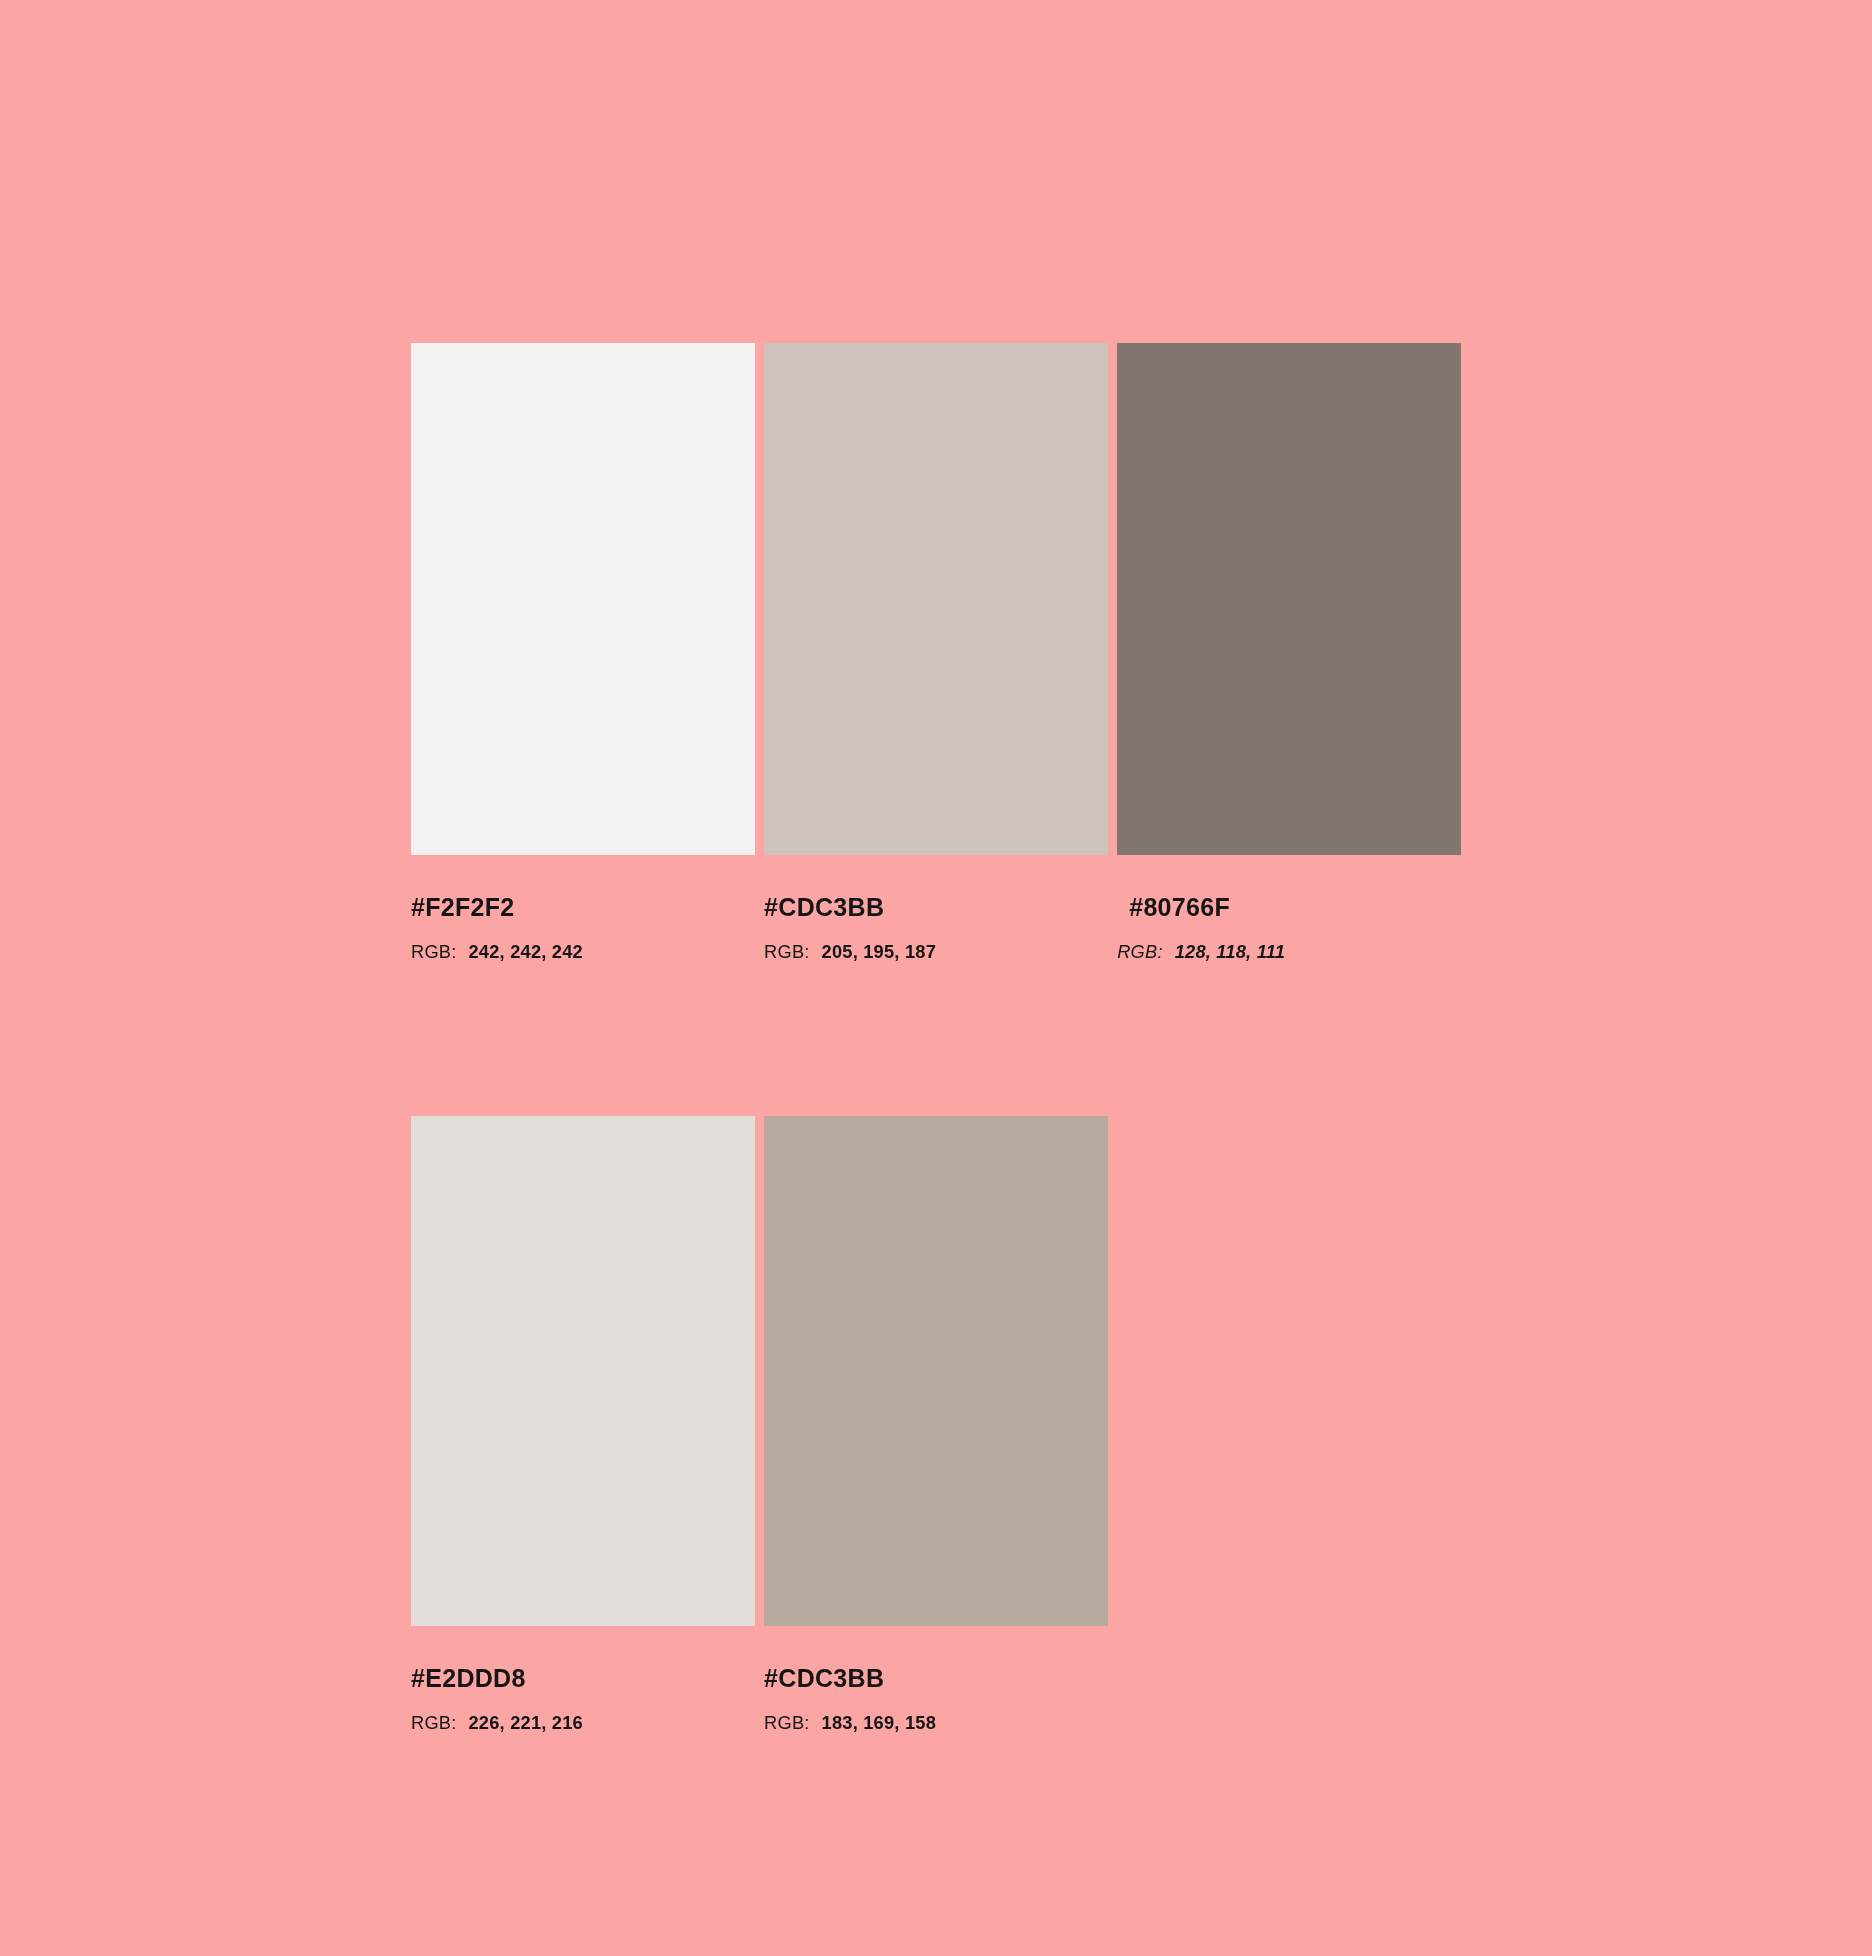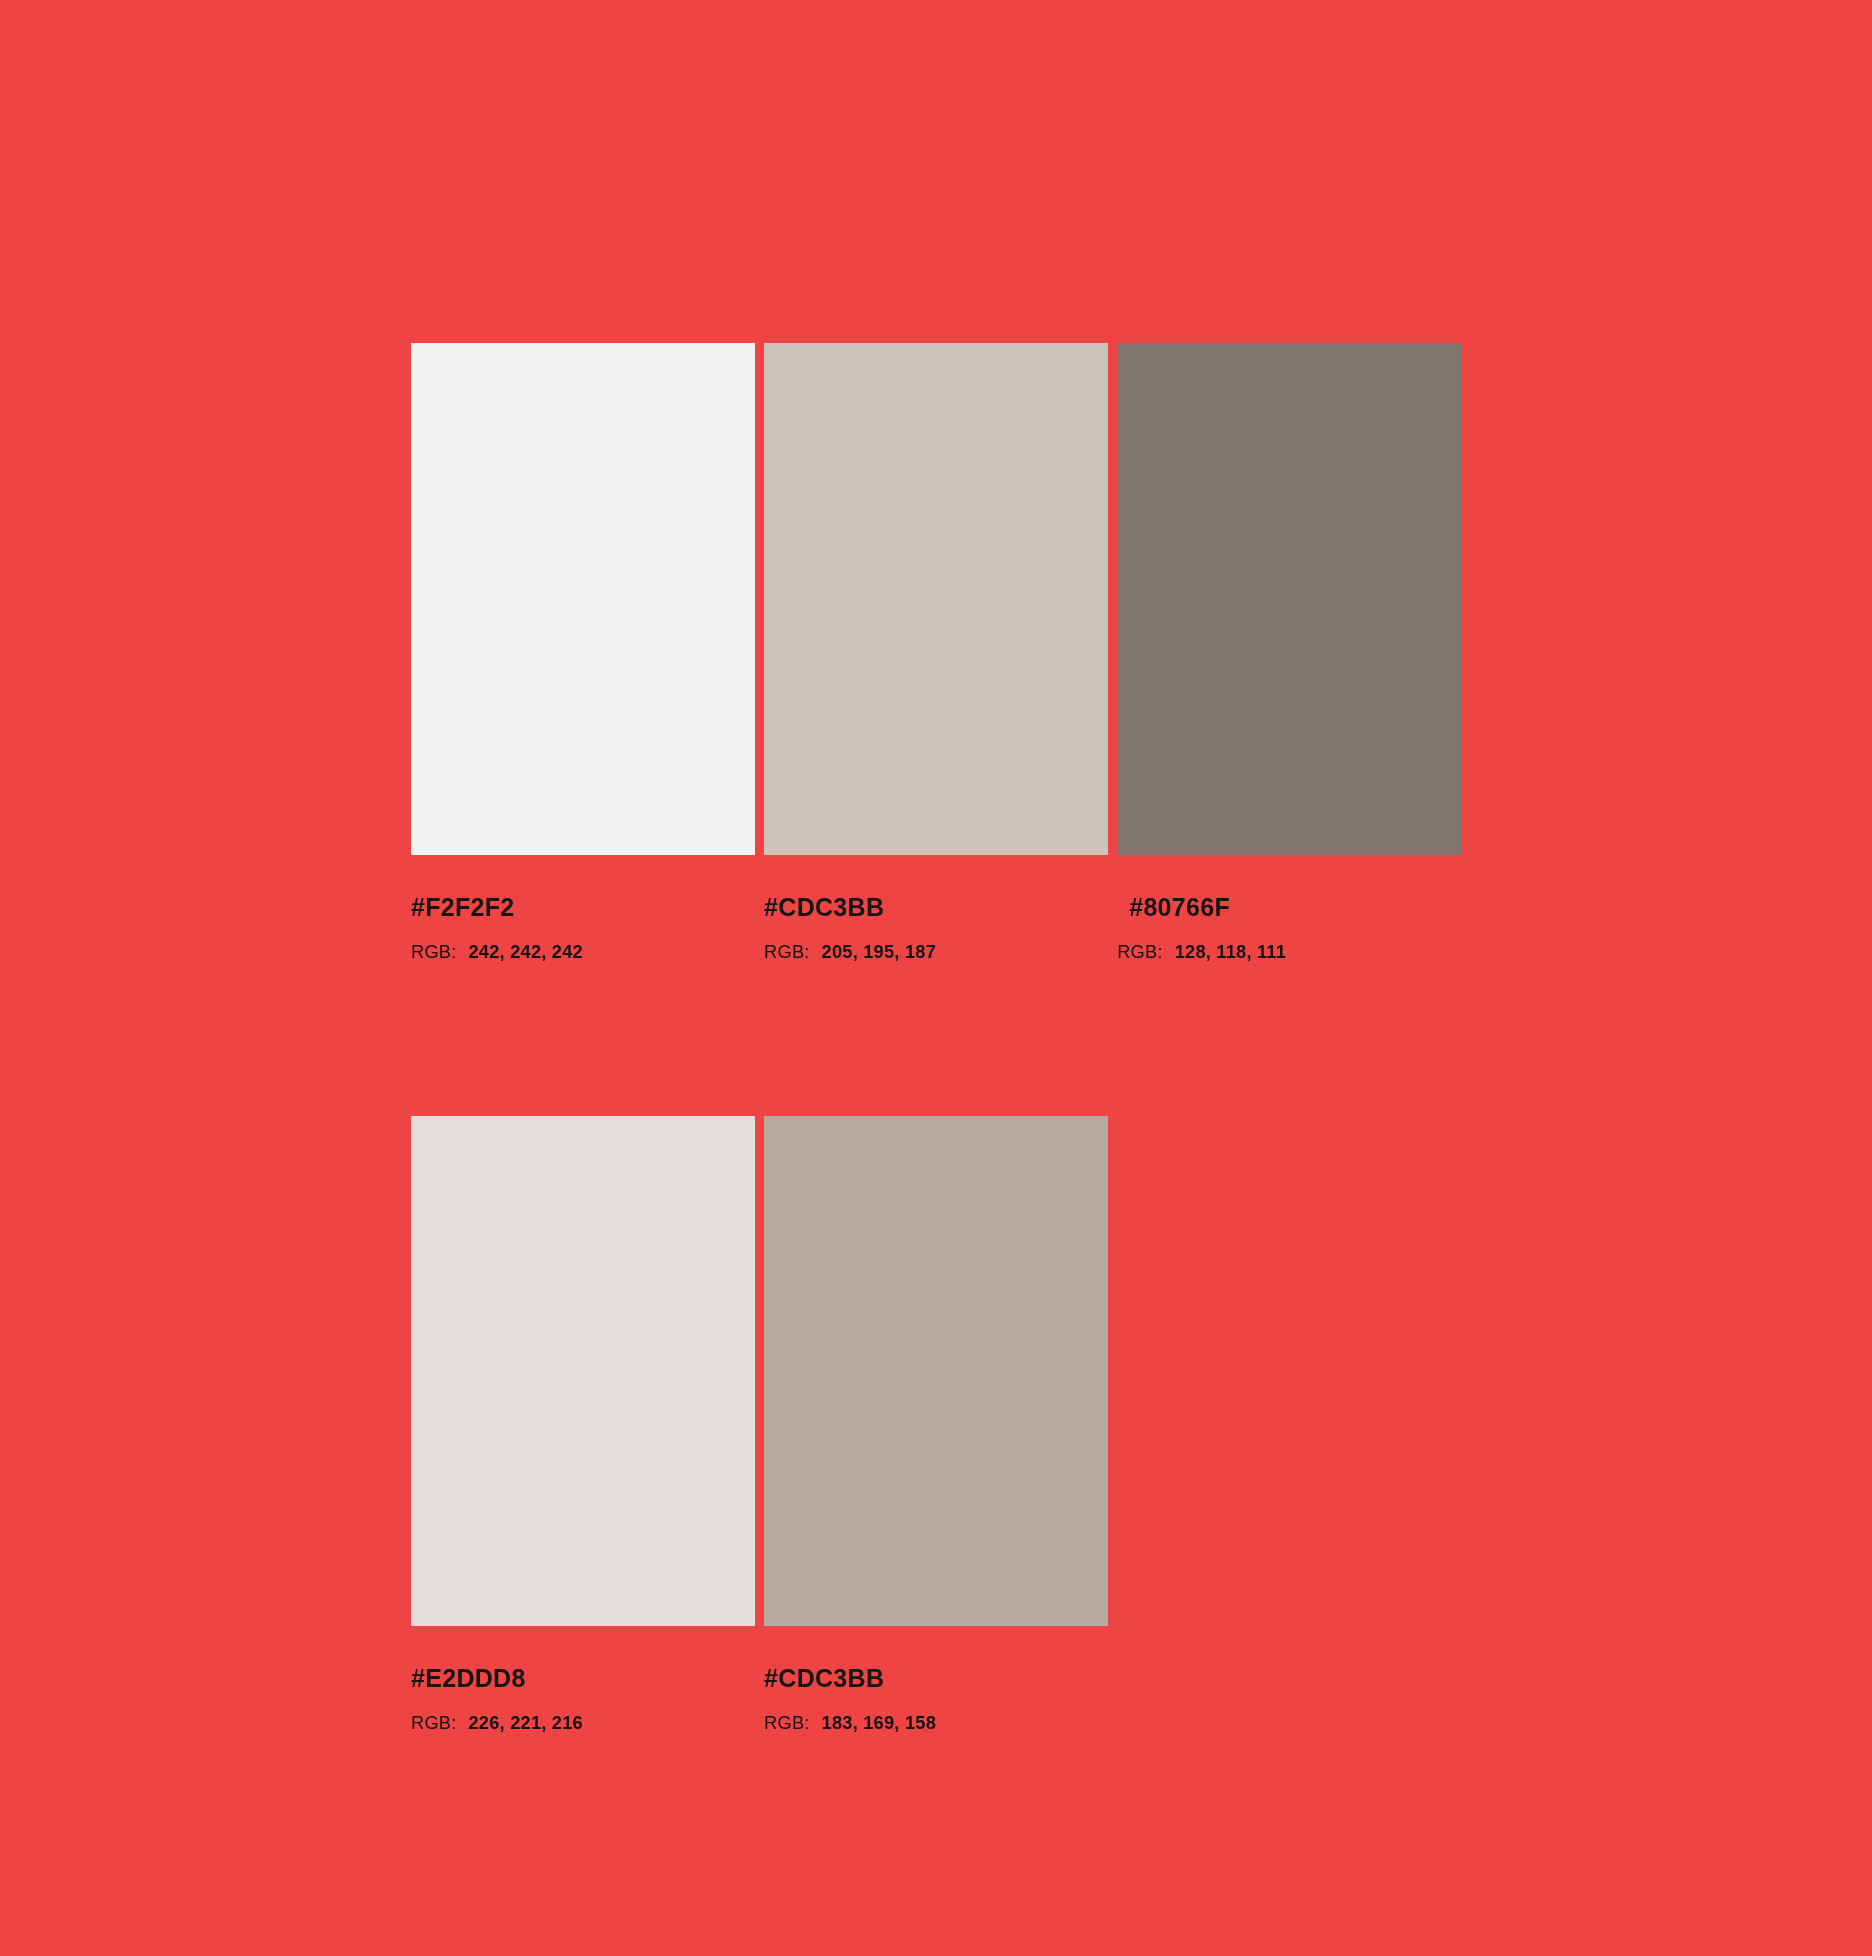--- a/index.html
+++ b/index.html
@@ -15,21 +15,21 @@
     -webkit-font-smoothing: antialiased;
     overflow: hidden;
   }
 
   .palette-sheet {
     position: absolute;
     left: 0;
     top: 0;
     width: 1872px;
     height: 1956px;
-    background: #ef4444;
+    background: #fca5a5;
   }
 
   .palette-grid {
     position: absolute;
     left: 411px;
     top: 343px;
     width: 1049px;
     display: grid;
     grid-template-columns: repeat(3, 344px);
     column-gap: 9.1px;
@@ -113,21 +113,21 @@
         <p class="swatch-rgb-line" style="color: rgb(21, 21, 21);">
           <span class="rgb-label">RGB:</span><span class="rgb-values">205, 195, 187</span>
         </p>
       </div>
     </div>
 
     <div class="swatch-cell">
       <div class="swatch-chip" style="background-color: rgb(128, 118, 111);"></div>
       <div class="swatch-info">
         <p class="swatch-hex" style="color: rgb(21, 21, 21); margin-left: 12px;">#80766F</p>
-        <p class="swatch-rgb-line" style="color: rgb(21, 21, 21);">
+        <p class="swatch-rgb-line" style="color: rgb(21, 21, 21); font-style: italic;">
           <span class="rgb-label">RGB:</span><span class="rgb-values">128, 118, 111</span>
         </p>
       </div>
     </div>
 
     <div class="swatch-row-spacer"></div>
     <div class="swatch-row-spacer"></div>
     <div class="swatch-row-spacer"></div>
 
     <div class="swatch-cell row-2">

